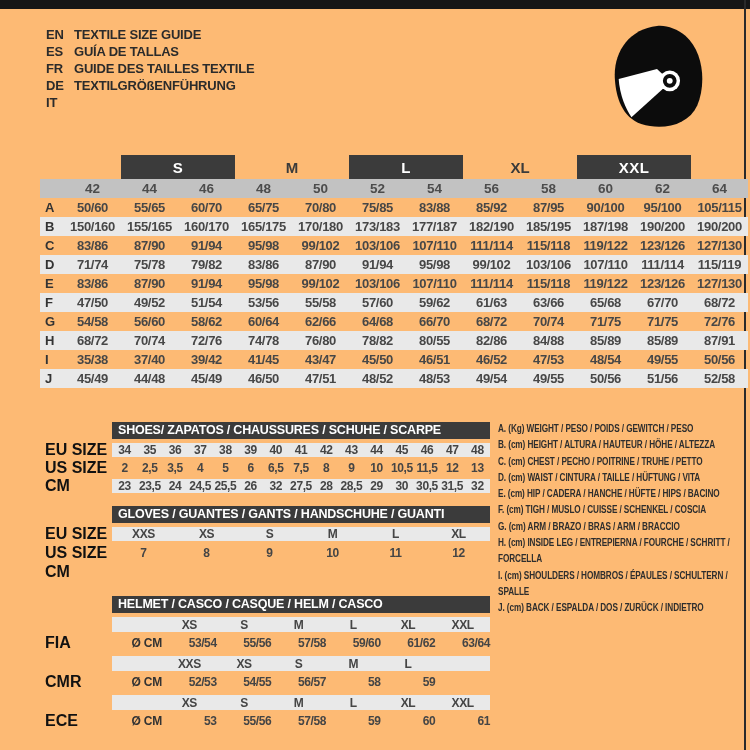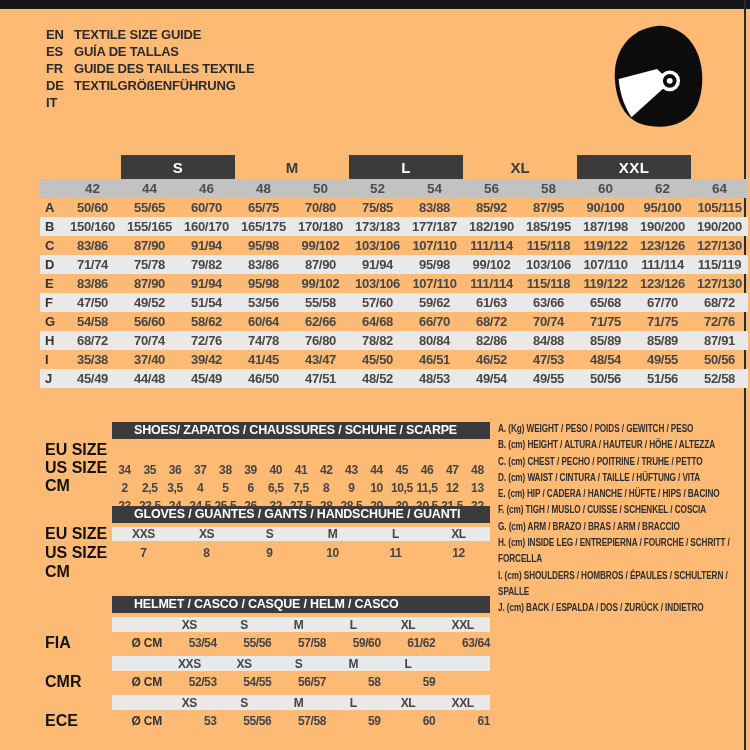--- a/index.html
+++ b/index.html
@@ -30,25 +30,25 @@
   .m-row.stripe{background:var(--sgray,#e9e9e9);}
   .m-label{font-weight:bold;font-size:13px;color:#333;display:flex;align-items:center;padding-left:5px;}
   .m-cell{font-weight:bold;font-size:13px;color:#474747;letter-spacing:-0.3px;white-space:nowrap;
           display:flex;align-items:center;justify-content:center;}
 
   
   .sub-block{position:absolute;left:40px;width:450px;}
   .sub-row{display:flex;}
   .sub-label{width:72px;font-weight:bold;font-size:16px;color:#111;display:flex;align-items:center;padding-left:5px;box-sizing:border-box;}
   .sub-title{width:378px;background:var(--dark,#3b3b3b);color:#fff;font-weight:bold;font-size:12.5px;
-             height:17px;line-height:17px;padding-left:22px;box-sizing:border-box;letter-spacing:-0.2px;white-space:nowrap;}
+             height:17px;line-height:17px;padding-left:6px;box-sizing:border-box;letter-spacing:-0.2px;white-space:nowrap;}
   .title-row{margin-bottom:4px;}
   .sub-vals{width:378px;display:grid;align-items:center;box-sizing:border-box;}
   .gray{background:var(--sgray,#e9e9e9);}
-  .cols15{grid-template-columns:repeat(15,1fr);margin-top:20px;}
+  .cols15{grid-template-columns:repeat(15,1fr);}
   .cols6{grid-template-columns:repeat(6,1fr);}
   .hcols{grid-template-columns:50px repeat(6,1fr);}
   .cell{font-weight:bold;font-size:12px;color:#454545;letter-spacing:-0.4px;white-space:nowrap;text-align:center;}
   .cell.left{text-align:right;}
   .s-row{height:14px;margin-bottom:4px;}
   .g-row{height:14px;margin-bottom:5px;}
   .h-size{height:15px;margin-bottom:2px;}
   .h-val{height:18px;margin-bottom:4px;}
   .helmet-title-row{margin-bottom:4px;}
   .prefix-cell{font-weight:bold;font-size:12px;color:#333;text-align:right;letter-spacing:-0.2px;}
@@ -225,21 +225,21 @@
           <div class="m-cell">72/76</div>
         </div>
         <div class="m-grid m-row stripe">
           <div class="m-label">H</div>
           <div class="m-cell">68/72</div>
           <div class="m-cell">70/74</div>
           <div class="m-cell">72/76</div>
           <div class="m-cell">74/78</div>
           <div class="m-cell">76/80</div>
           <div class="m-cell">78/82</div>
-          <div class="m-cell">80/84</div>
+          <div class="m-cell">80/55</div>
           <div class="m-cell">82/86</div>
           <div class="m-cell">84/88</div>
           <div class="m-cell">85/89</div>
           <div class="m-cell">85/89</div>
           <div class="m-cell">87/91</div>
         </div>
         <div class="m-grid m-row">
           <div class="m-label">I</div>
           <div class="m-cell">35/38</div>
           <div class="m-cell">37/40</div>

